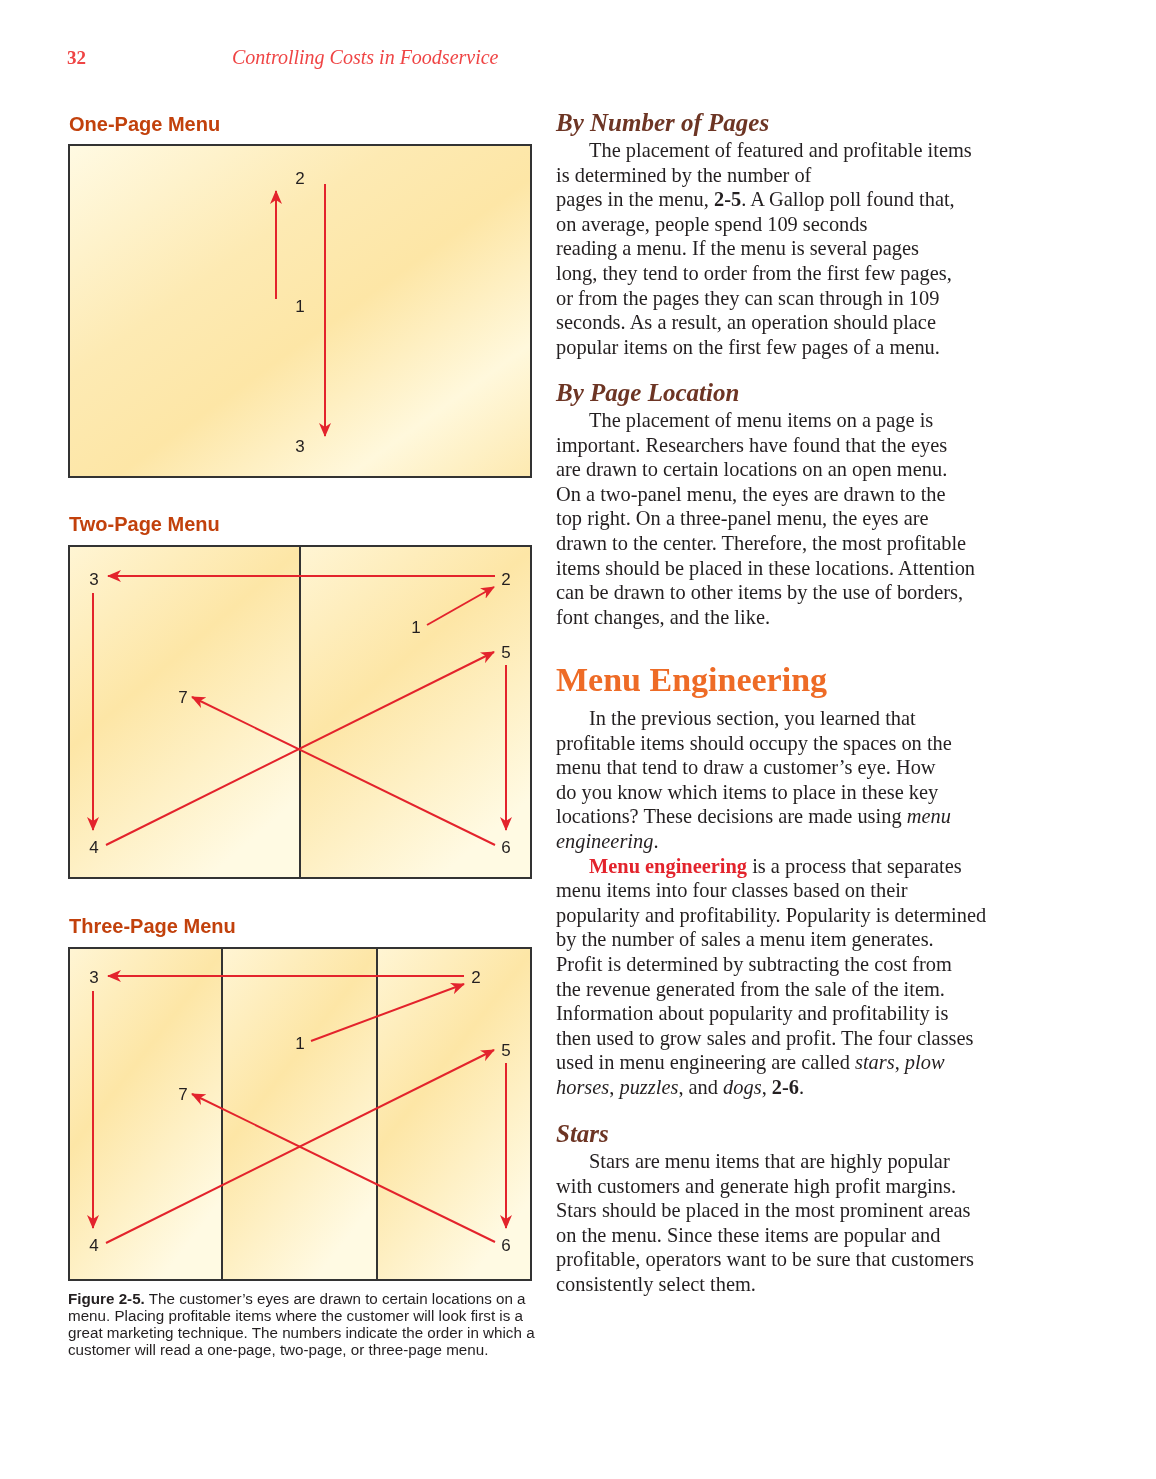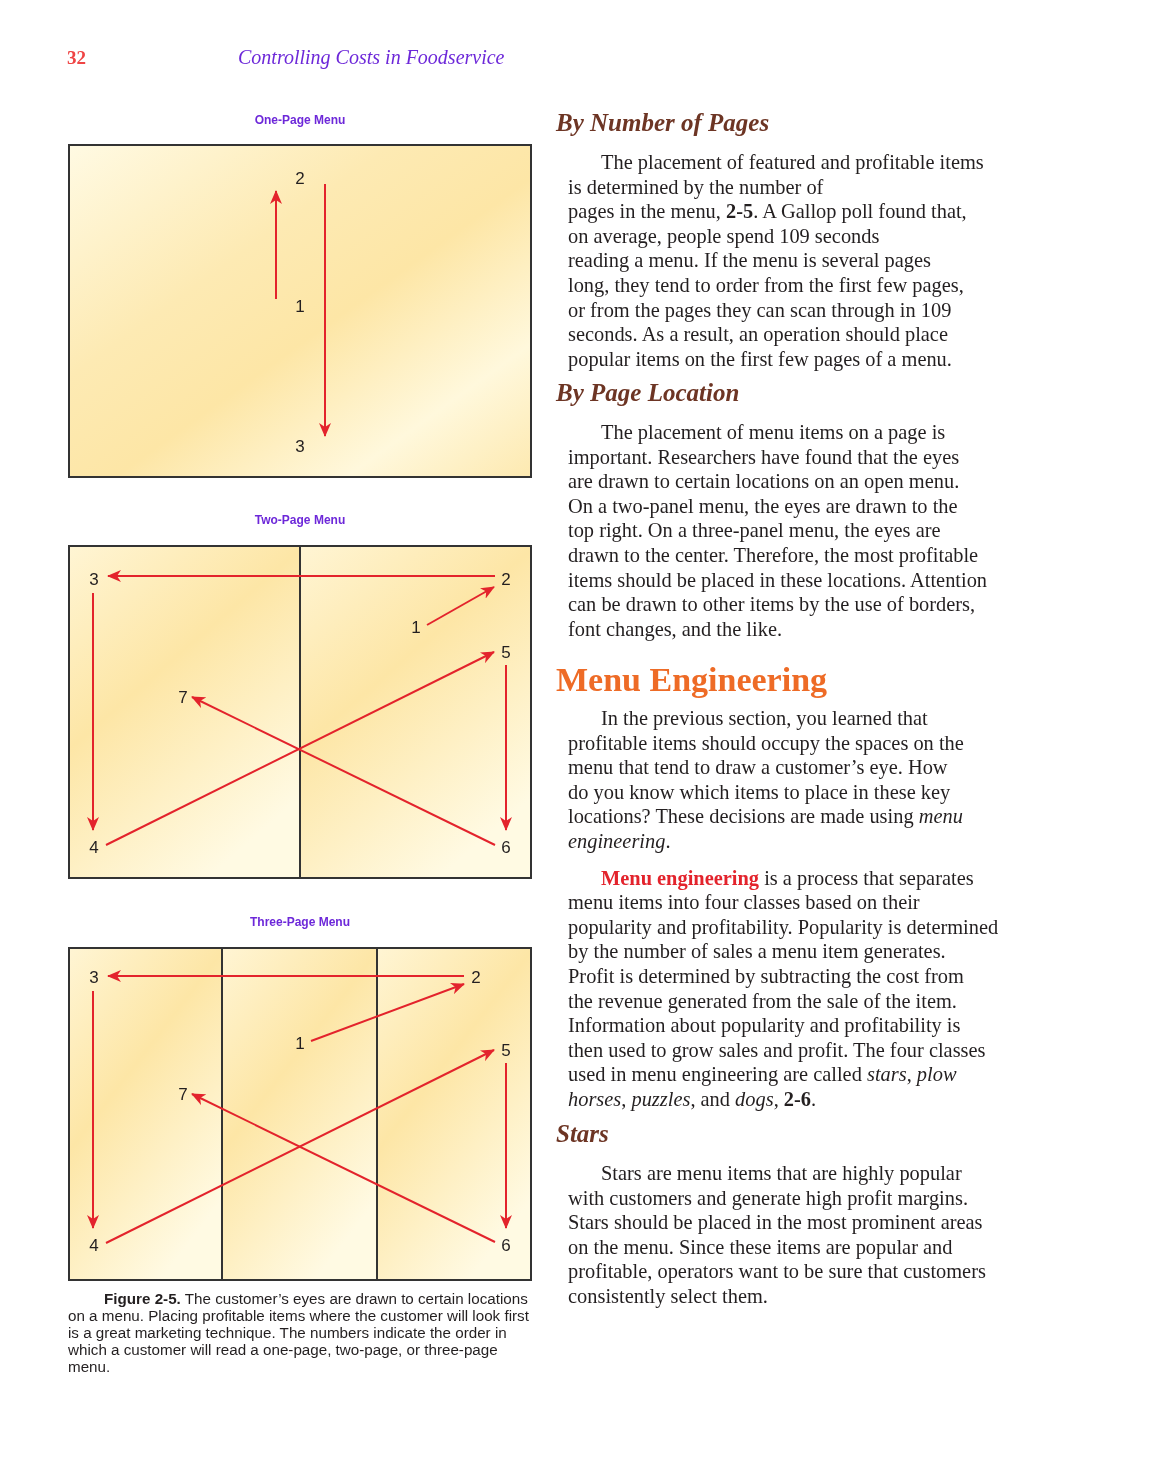--- a/index.html
+++ b/index.html
@@ -1,26 +1,26 @@
 <!DOCTYPE html>
 <html><head>
 <meta charset="utf-8">
 <style>
   html, body { margin: 0; padding: 0; background: #ffffff; }
   body { width: 1156px; height: 1479px; position: relative; overflow: hidden; }
   .header-num { position: absolute; left: 67px; top: 47px; font-family: "Liberation Serif", serif; font-weight: bold; font-size: 19px; color: #ef4444; }
-  .header-title { position: absolute; left: 232px; top: 46px; font-family: "Liberation Serif", serif; font-style: italic; font-size: 20px; color: #6d28d9; margin-left: 6px; }
-  .fig-title { position: absolute; left: 69px; width: 462px; text-align: center; font-family: "Liberation Sans", sans-serif; font-weight: bold; font-size: 12px; color: #6d28d9; }
+  .header-title { position: absolute; left: 232px; top: 46px; font-family: "Liberation Serif", serif; font-style: italic; font-size: 20px; color: #ef4444; }
+  .fig-title { position: absolute; left: 69px; width: 462px; font-family: "Liberation Sans", sans-serif; font-weight: bold; font-size: 20px; color: #c2410c; }
   .fig-svg { position: absolute; left: 0; top: 0; }
   .caption { position: absolute; left: 68px; top: 1290px; width: 470px; font-family: "Liberation Sans", sans-serif; font-size: 15.2px; line-height: 17px; color: #231f20; }
-  .caption b { font-weight: bold; margin-left: 36px; }
+  .caption b { font-weight: bold; }
   .col { position: absolute; left: 556px; width: 470px; font-family: "Liberation Serif", serif; color: #231f20; }
   .h2 { font-family: Liberation Serif, serif; font-style: italic; font-weight: bold; font-size: 25px; color: #6d3524; line-height: 30px; margin: 0; }
   .h1 { font-family: "Liberation Serif", serif; font-weight: bold; font-size: 34px; color: #ee6b26; line-height: 40px; margin: 0; }
-  .p { font-size: 20.4px; line-height: 24.6px; margin: 12px; }
+  .p { font-size: 20.4px; line-height: 24.6px; margin: 0; }
   .p .ind { display: inline-block; width: 33px; }
   .term { color: #e3232c; font-weight: bold; }
   .ref { font-weight: bold; text-align: center; }
   .line { display: block; white-space: nowrap; }
 </style>
 </head>
 <body>
 
 <div class="header-num">32</div>
 <div class="header-title">Controlling Costs in Foodservice</div>

